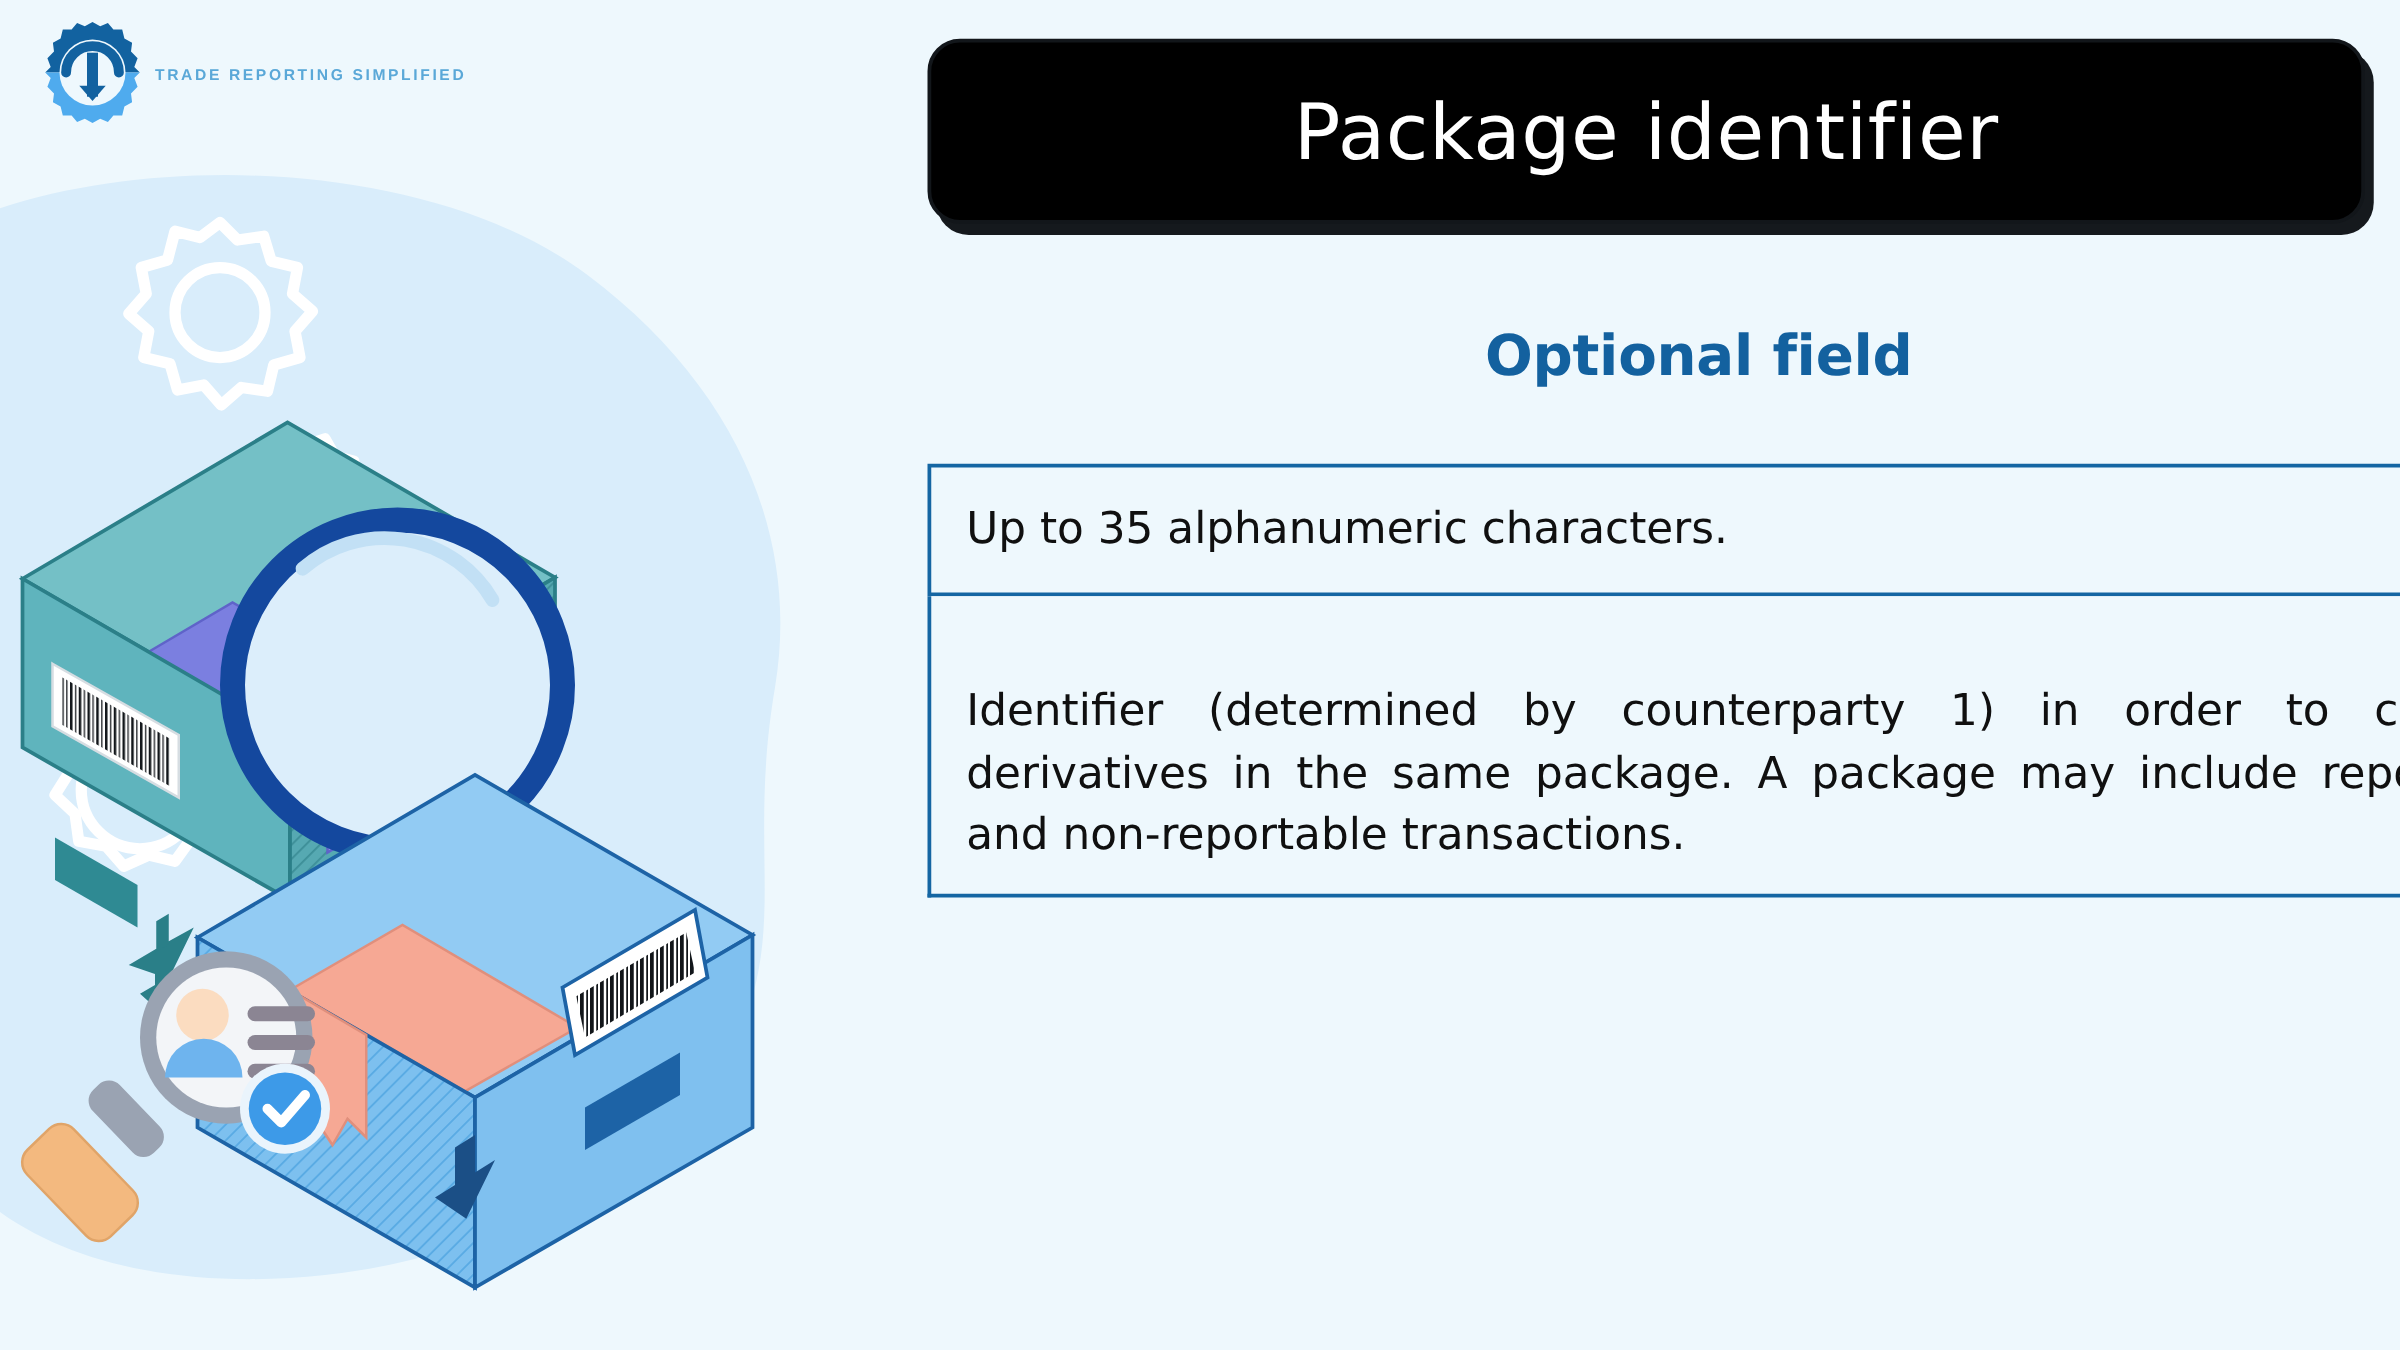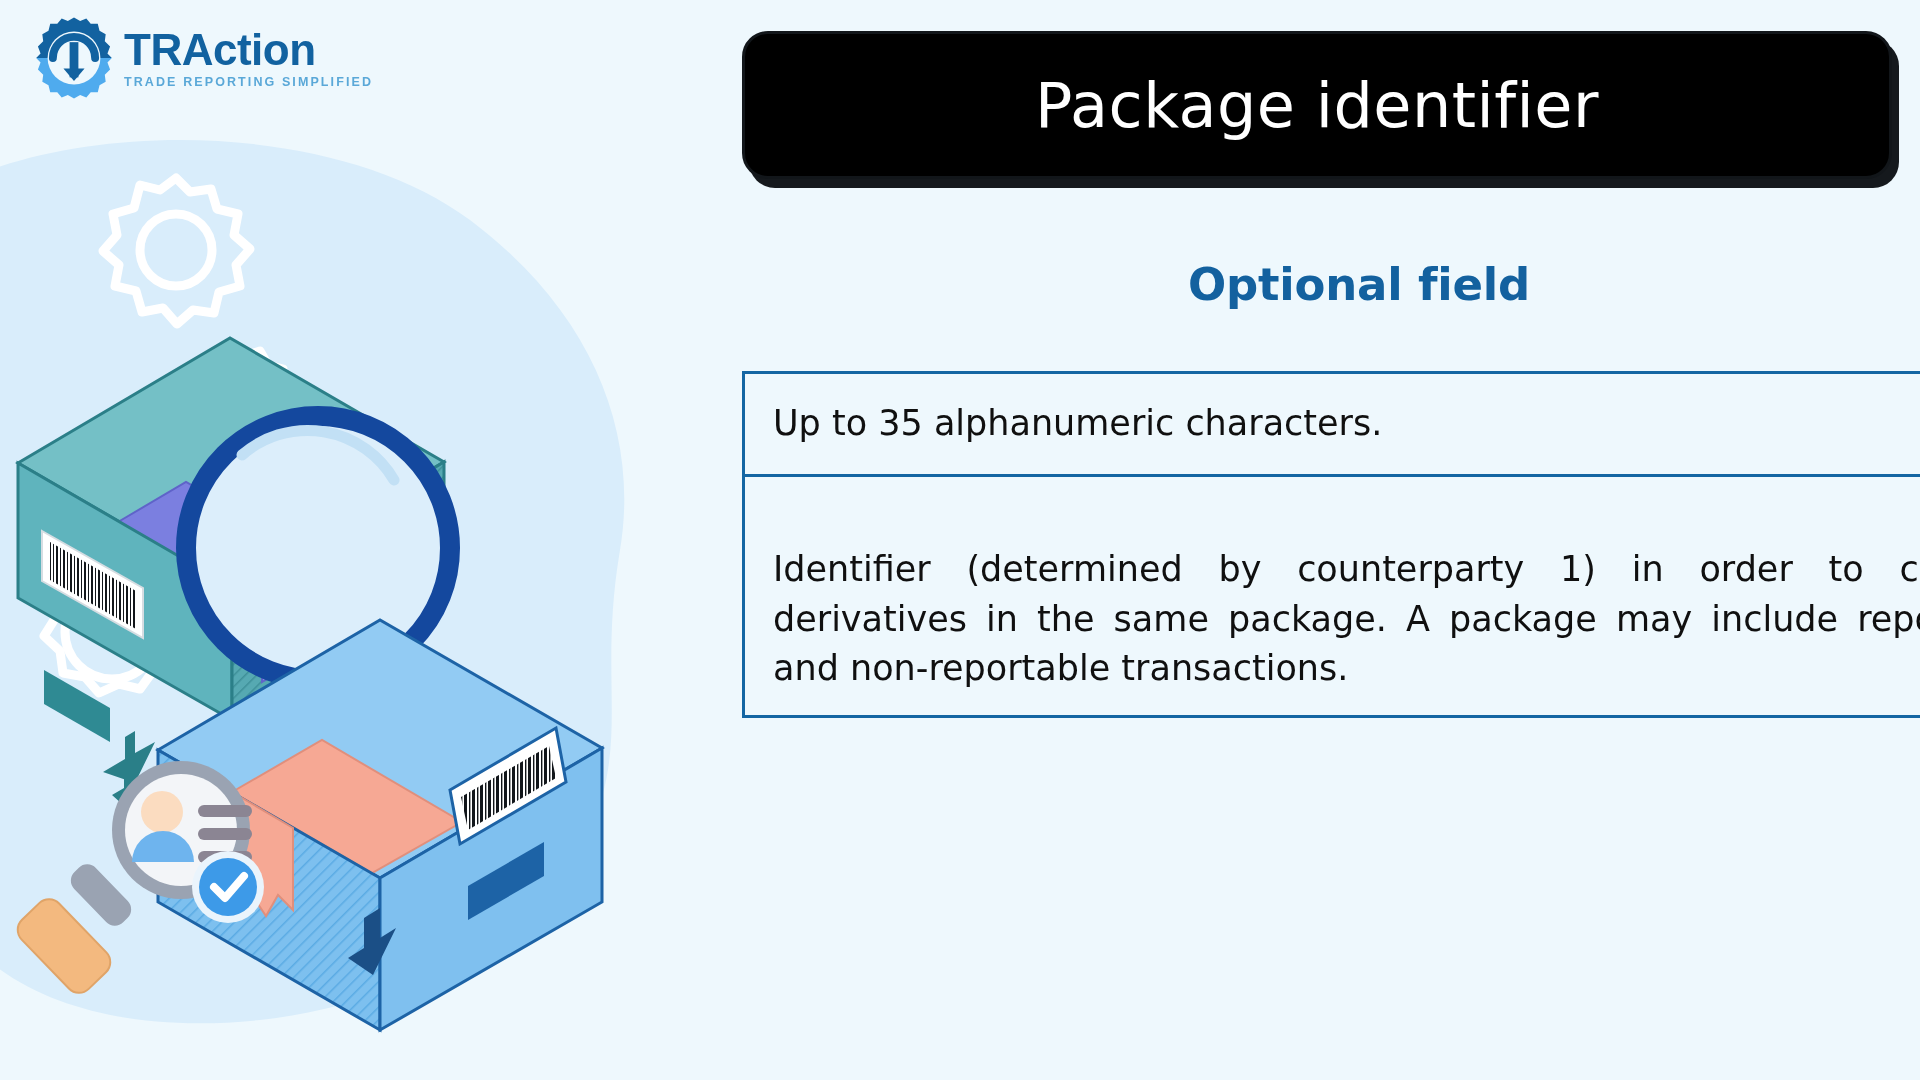--- a/index.html
+++ b/index.html
@@ -185,21 +185,20 @@
         </g>
       <g clip-path="url(#botHalf)">
           <use href="#gearShape" fill="#4fabee"></use>
         </g>
       <circle cx="50" cy="50" r="30" fill="#eef8fd"></circle>
       <path d="M26 50 A24 24 0 0 1 74 50" fill="none" stroke="#1262a0" stroke-width="9" stroke-linecap="round"></path>
       <rect x="45" y="32" width="10" height="40" fill="#1262a0"></rect>
       <path d="M38 62 L50 76 L62 62 Z" fill="#1262a0"></path>
     </svg>
     <div class="logo-text">
-      <div class="logo-word"><span class="tr">TR</span><span class="action">Action</span></div>
       <div class="logo-tagline">TRADE REPORTING SIMPLIFIED</div>
     </div>
   </div>
 
   <div class="title-banner">
     <span class="title-text">Package identifier</span>
   </div>
 
   <div class="subheading">Optional field</div>
 

